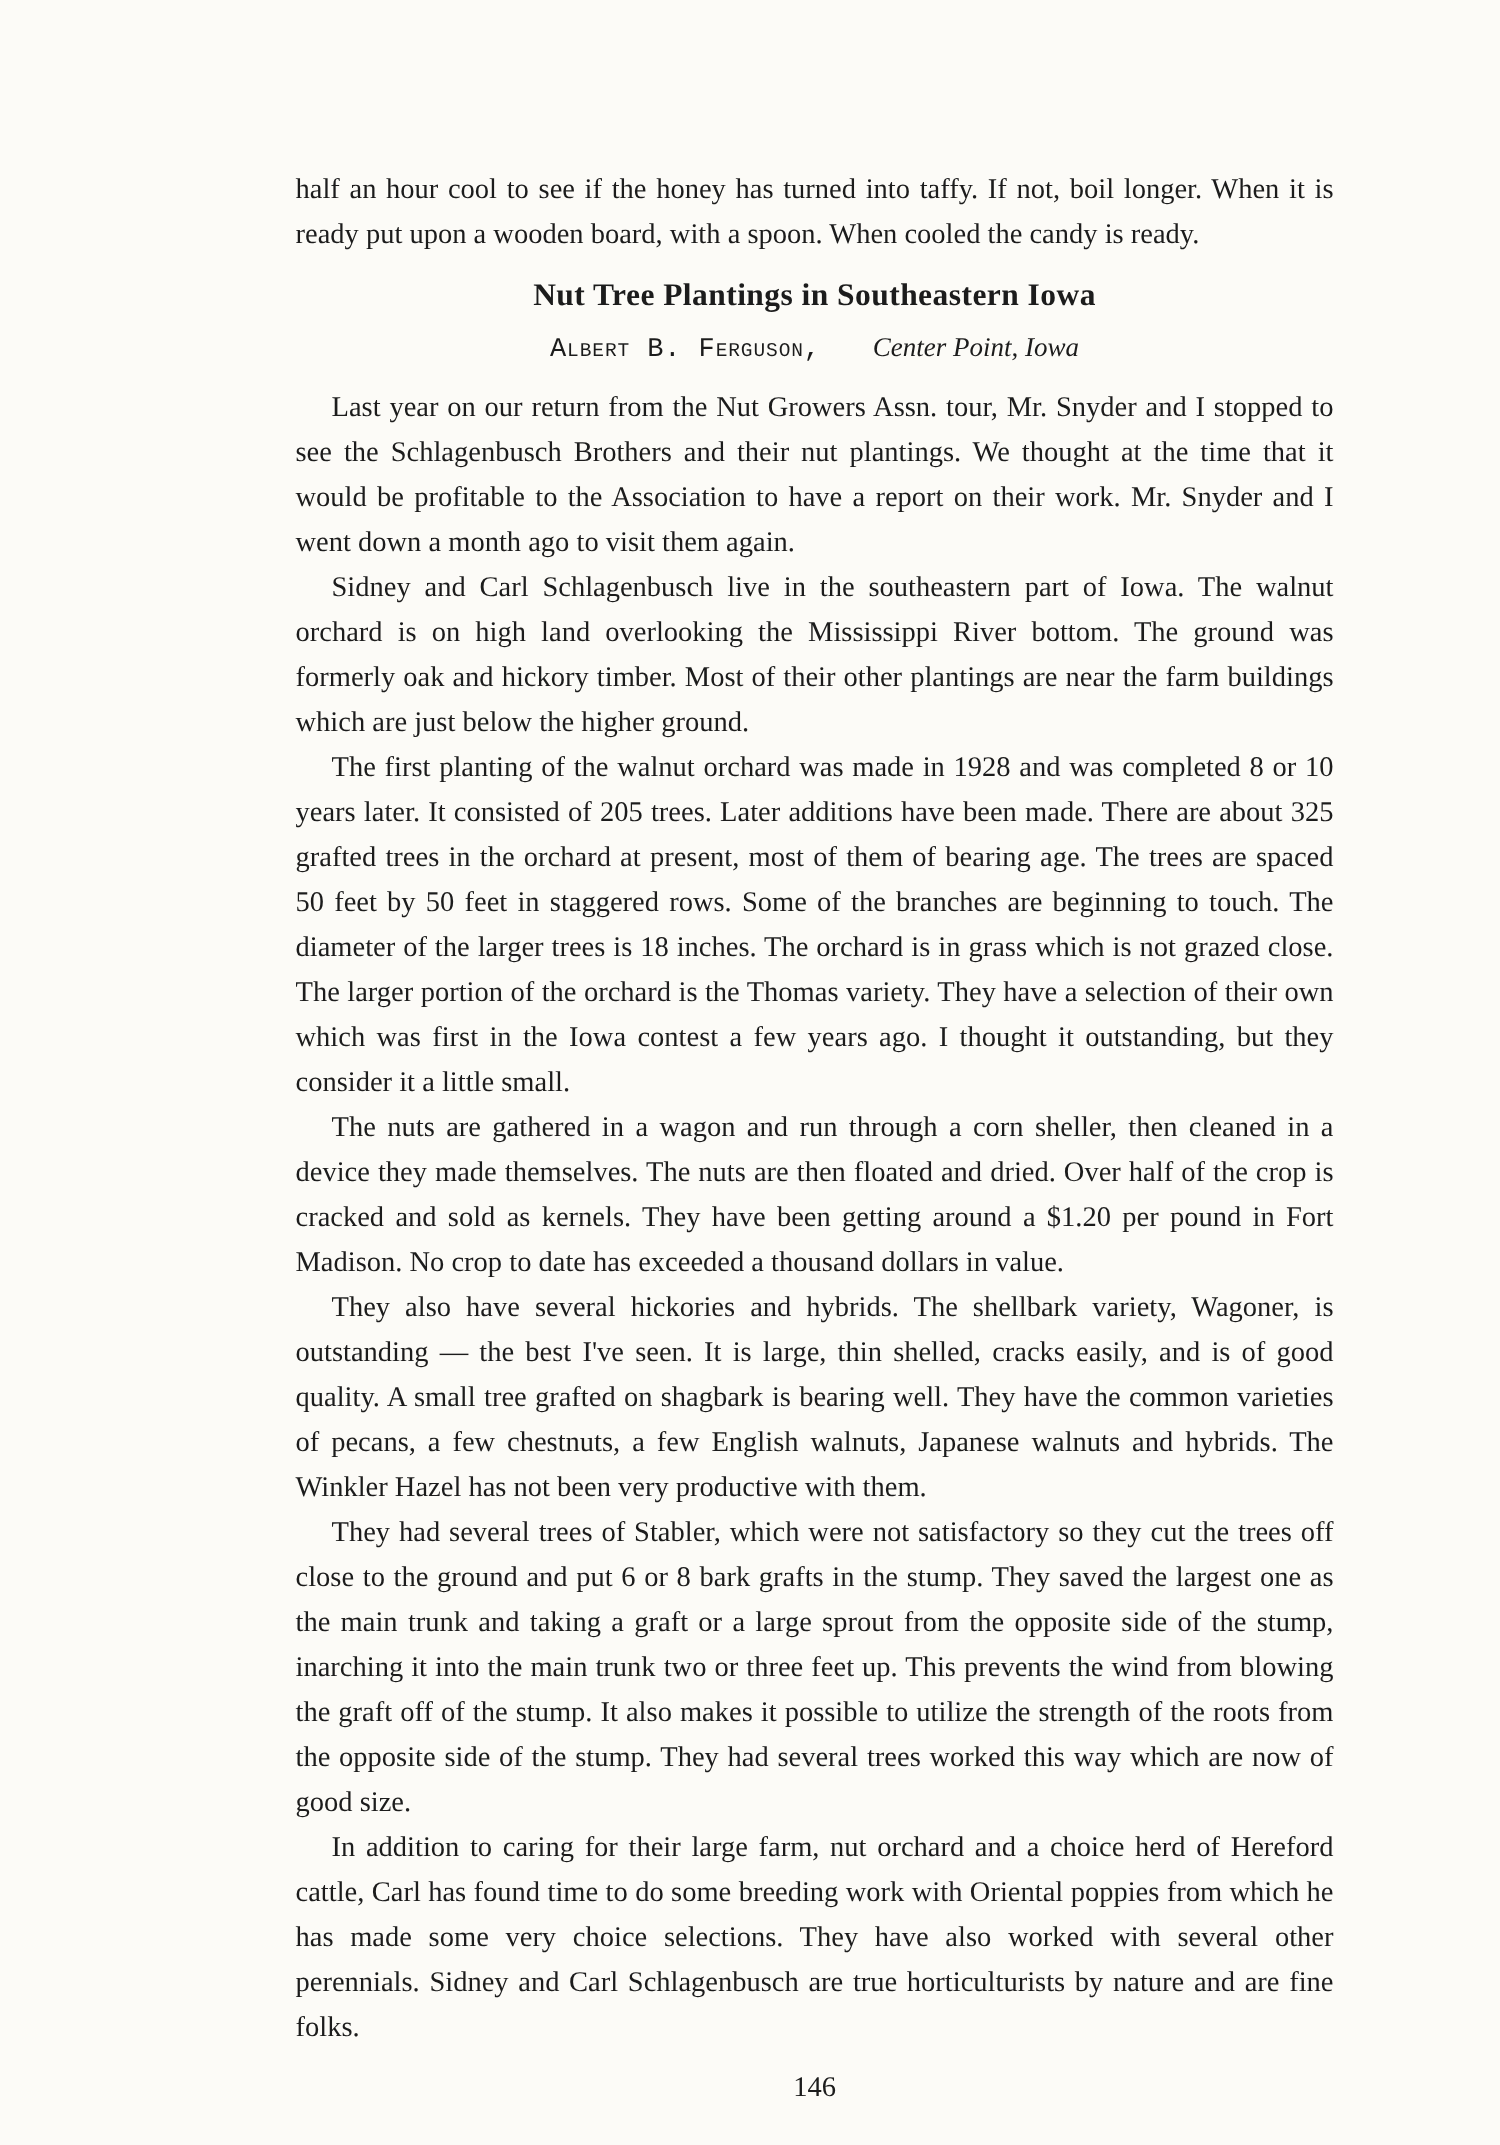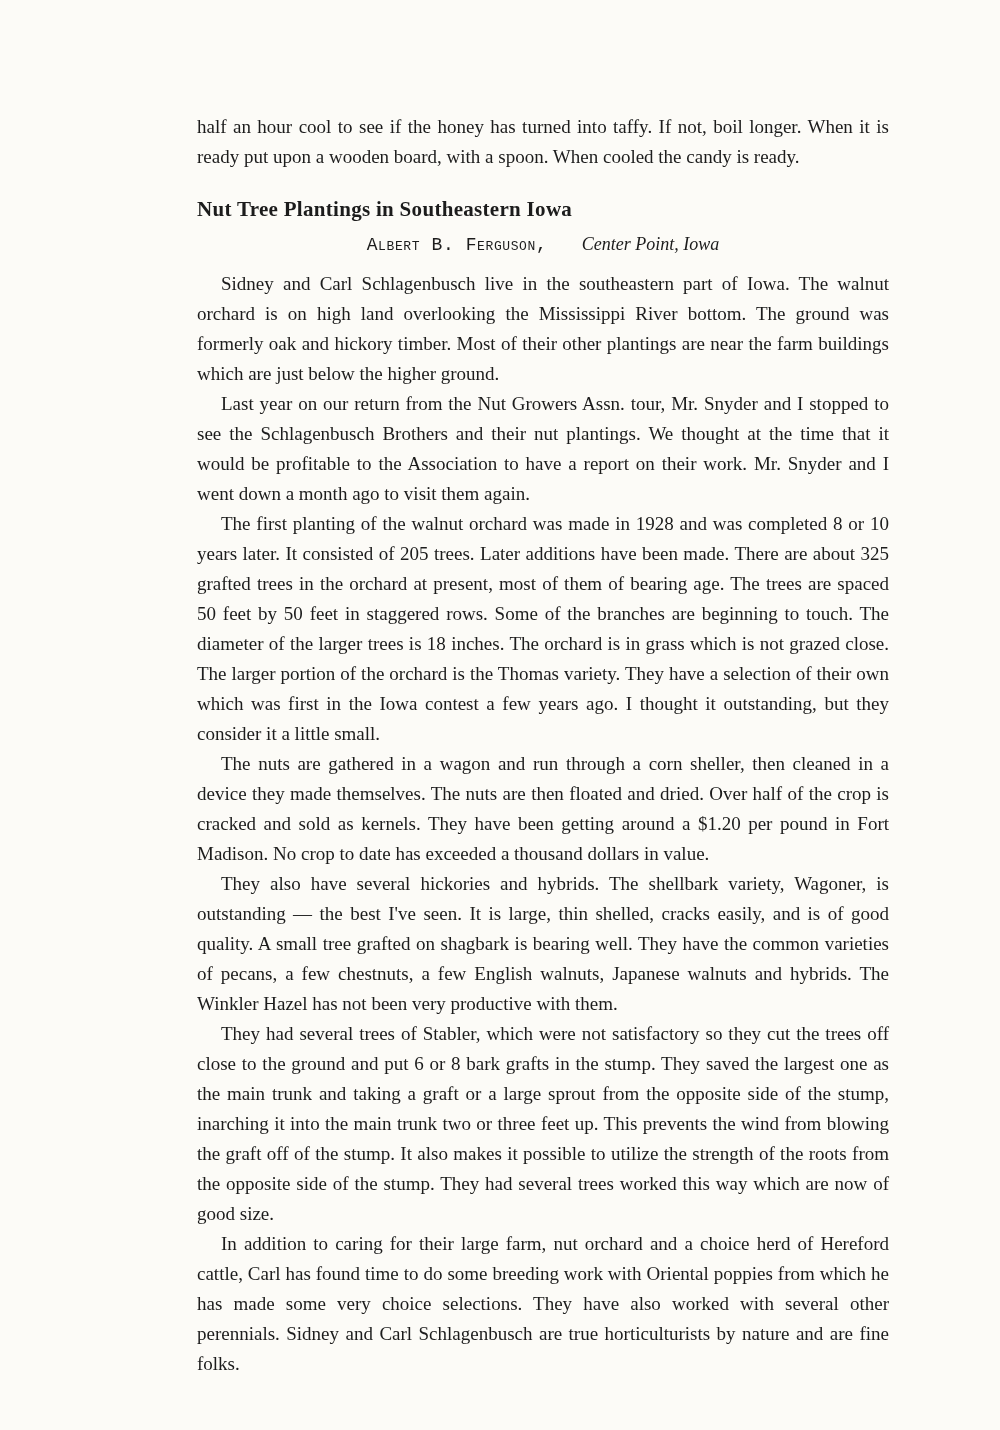--- a/index.html
+++ b/index.html
@@ -28,21 +28,22 @@
   }
   p {
     margin: 0;
   }
   p.indent {
     text-indent: 24px;
   }
   .article-title {
     font-size: 21px;
     font-weight: bold;
-    margin: 25px 0 12px 0;
+    text-align: center;
+    margin: 12px 0 12px 0;
     letter-spacing: 0.3px;
   }
   .byline {
     text-align: center;
     font-size: 18px;
     margin: 0 0 14px 0;
   }
   .byline .author {
     font-variant: small-caps;
     letter-spacing: 0.6px;
@@ -68,23 +69,24 @@
   </div>
 
   <h1 class="article-title">Nut Tree Plantings in Southeastern Iowa</h1>
 
   <div class="byline">
     <span class="author">Albert B. Ferguson,</span>
     <span class="location">Center Point, Iowa</span>
   </div>
 
   <div class="body-text">
+    <p class="indent">Last year on our return from the Nut Growers Assn. tour, Mr. Snyder and I stopped to see the Schlagenbusch Brothers and their nut plantings. We thought at the time that it would be profitable to the Association to have a report on their work. Mr. Snyder and I went down a month ago to visit them again.</p>
     <p class="indent">Sidney and Carl Schlagenbusch live in the southeastern part of Iowa. The walnut orchard is on high land overlooking the Mississippi River bottom. The ground was formerly oak and hickory timber. Most of their other plantings are near the farm buildings which are just below the higher ground.</p>
-    <p class="indent">Last year on our return from the Nut Growers Assn. tour, Mr. Snyder and I stopped to see the Schlagenbusch Brothers and their nut plantings. We thought at the time that it would be profitable to the Association to have a report on their work. Mr. Snyder and I went down a month ago to visit them again.</p>
     <p class="indent">The first planting of the walnut orchard was made in 1928 and was completed 8 or 10 years later. It consisted of 205 trees. Later additions have been made. There are about 325 grafted trees in the orchard at present, most of them of bearing age. The trees are spaced 50 feet by 50 feet in staggered rows. Some of the branches are beginning to touch. The diameter of the larger trees is 18 inches. The orchard is in grass which is not grazed close. The larger portion of the orchard is the Thomas variety. They have a selection of their own which was first in the Iowa contest a few years ago. I thought it outstanding, but they consider it a little small.</p>
     <p class="indent">The nuts are gathered in a wagon and run through a corn sheller, then cleaned in a device they made themselves. The nuts are then floated and dried. Over half of the crop is cracked and sold as kernels. They have been getting around a $1.20 per pound in Fort Madison. No crop to date has exceeded a thousand dollars in value.</p>
     <p class="indent">They also have several hickories and hybrids. The shellbark variety, Wagoner, is outstanding — the best I've seen. It is large, thin shelled, cracks easily, and is of good quality. A small tree grafted on shagbark is bearing well. They have the common varieties of pecans, a few chestnuts, a few English walnuts, Japanese walnuts and hybrids. The Winkler Hazel has not been very productive with them.</p>
     <p class="indent">They had several trees of Stabler, which were not satisfactory so they cut the trees off close to the ground and put 6 or 8 bark grafts in the stump. They saved the largest one as the main trunk and taking a graft or a large sprout from the opposite side of the stump, inarching it into the main trunk two or three feet up. This prevents the wind from blowing the graft off of the stump. It also makes it possible to utilize the strength of the roots from the opposite side of the stump. They had several trees worked this way which are now of good size.</p>
     <p class="indent">In addition to caring for their large farm, nut orchard and a choice herd of Hereford cattle, Carl has found time to do some breeding work with Oriental poppies from which he has made some very choice selections. They have also worked with several other perennials. Sidney and Carl Schlagenbusch are true horticulturists by nature and are fine folks.</p>
   </div>
 
+  <div class="page-number">146</div>
 
 </div>
 
 </body></html>

